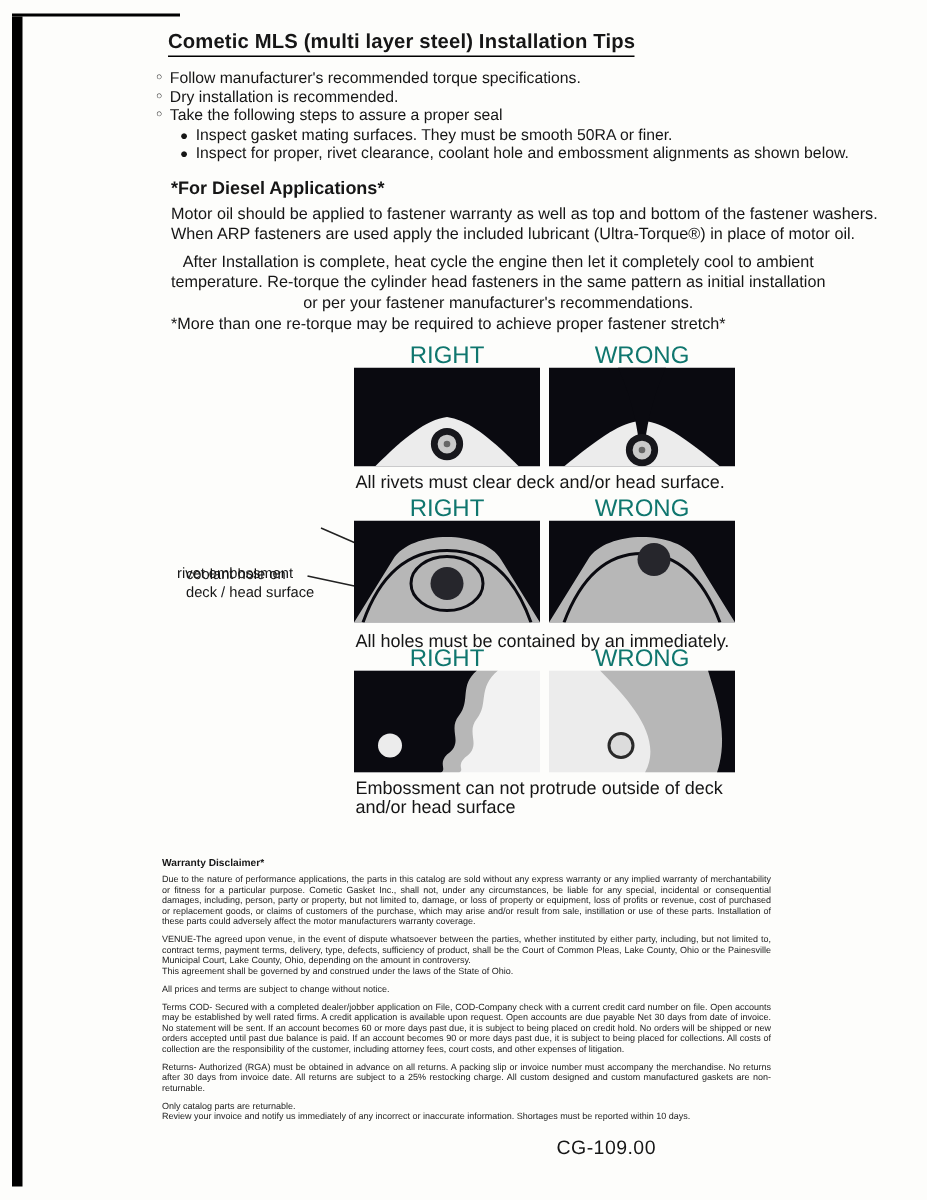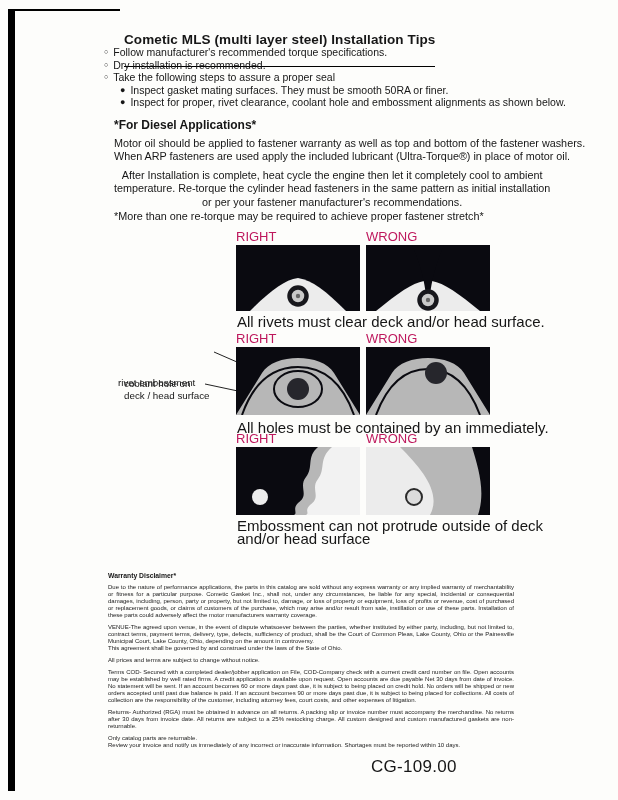--- a/index.html
+++ b/index.html
@@ -6,41 +6,41 @@
   html, body { margin: 0; padding: 0; background: #ffffff; }
   .page {
     position: relative; width: 618px; height: 800px; margin: 0 auto;
     background: #fdfdfb; color: #161616; overflow: hidden;
     font-family: "Liberation Sans", sans-serif;
   }
   .scan-bar { position: absolute; left: 8px; top: 11px; width: 7px; height: 780px; background: #000; }
   .scan-top { position: absolute; left: 8px; top: 9px; width: 112px; height: 2px; background: #000; }
 
   .title {
-    position: absolute; left: 112px; top: 20px; margin: 12px;
+    position: absolute; left: 112px; top: 20px; margin: 0;
     font-size: 13.5px; font-weight: 700; letter-spacing: .1px;
-    border-bottom: 1.6px solid #000; padding-bottom: 19px; white-space: nowrap;
+    border-bottom: 1.6px solid #000; padding-bottom: 2px; white-space: nowrap;
   }
 
   .tips { position: absolute; left: 104px; top: 46px; font-size: 10.5px; line-height: 12.6px; }
   .tip { display: flex; align-items: center; white-space: nowrap; }
   .tip .marker { font-size: 7px; line-height: 12.6px; margin-right: 5px; flex: none; }
   .tip.sub { margin-left: 16px; }
   .tip.sub .marker { font-size: 9px; }
 
   .diesel-heading { position: absolute; left: 114px; top: 118px; margin: 0; font-size: 12px; font-weight: 700; }
   .para { position: absolute; margin: 0; font-size: 10.8px; line-height: 13.4px; white-space: pre; }
   .p1 { left: 114px; top: 137px; }
   .p2 { left: 114px; top: 169px; text-align: center; }
   .note { left: 114px; top: 210px; }
 
-  .fig-label { position: absolute; width: 124px; text-align: left; font-size: 13px; color: #be185d; }
+  .fig-label { position: absolute; width: 124px; text-align: center; font-size: 16px; color: #0f766e; }
   .fig-img { position: absolute; width: 124px; }
   .fig-img svg { display: block; width: 124px; height: 100%; }
-  .caption { position: absolute; margin: 0; font-size: 15px; line-height: 13px; white-space: pre; }
+  .caption { position: absolute; margin: 0; font-size: 12px; line-height: 13px; white-space: pre; }
   .callout { position: absolute; margin: 0; font-size: 9.8px; line-height: 11.5px; white-space: pre; }
 
   .f1-right-label { left: 236px; top: 229px; } .f1-wrong-label { left: 366px; top: 229px; }
   .f1-right-img { left: 236px; top: 245px; height: 66px; } .f1-wrong-img { left: 366px; top: 245px; height: 66px; }
   .f1-caption { left: 237px; top: 315px; }
 
   .f2-right-label { left: 236px; top: 331px; } .f2-wrong-label { left: 366px; top: 331px; }
   .f2-right-img { left: 236px; top: 347px; height: 68px; } .f2-wrong-img { left: 366px; top: 347px; height: 68px; }
   .f2-caption { left: 237px; top: 421px; }
   .callout-hole { left: 124px; top: 342px; margin-top: 36px; }
@@ -48,21 +48,21 @@
   .leader-svg { position: absolute; left: 202px; top: 344px; width: 104px; height: 66px; }
 
   .f3-right-label { left: 236px; top: 431px; } .f3-wrong-label { left: 366px; top: 431px; }
   .f3-right-img { left: 236px; top: 447px; height: 68px; } .f3-wrong-img { left: 366px; top: 447px; height: 68px; }
   .f3-caption { left: 237px; top: 519px; }
 
   .warranty { position: absolute; left: 108px; top: 572px; width: 406px; }
   .warranty h3 { margin: 0 0 5px 0; font-size: 6.8px; font-weight: 700; }
   .warranty p { margin: 0 0 5px 0; font-size: 6px; line-height: 7px; text-align: justify; white-space: pre-line; color: #222; }
 
-  .footer-code { position: absolute; left: 371px; top: 757px; margin: 0; font-size: 17px; letter-spacing: .3px; }
+  .footer-code { position: absolute; left: 371px; top: 757px; margin: 0; font-size: 13px; letter-spacing: .3px; }
 </style>
 </head>
 <body>
 
 <div class="page">
   <div class="scan-bar"></div>
   <div class="scan-top"></div>
 
   <h1 class="title">Cometic MLS (multi layer steel) Installation Tips</h1>
 

